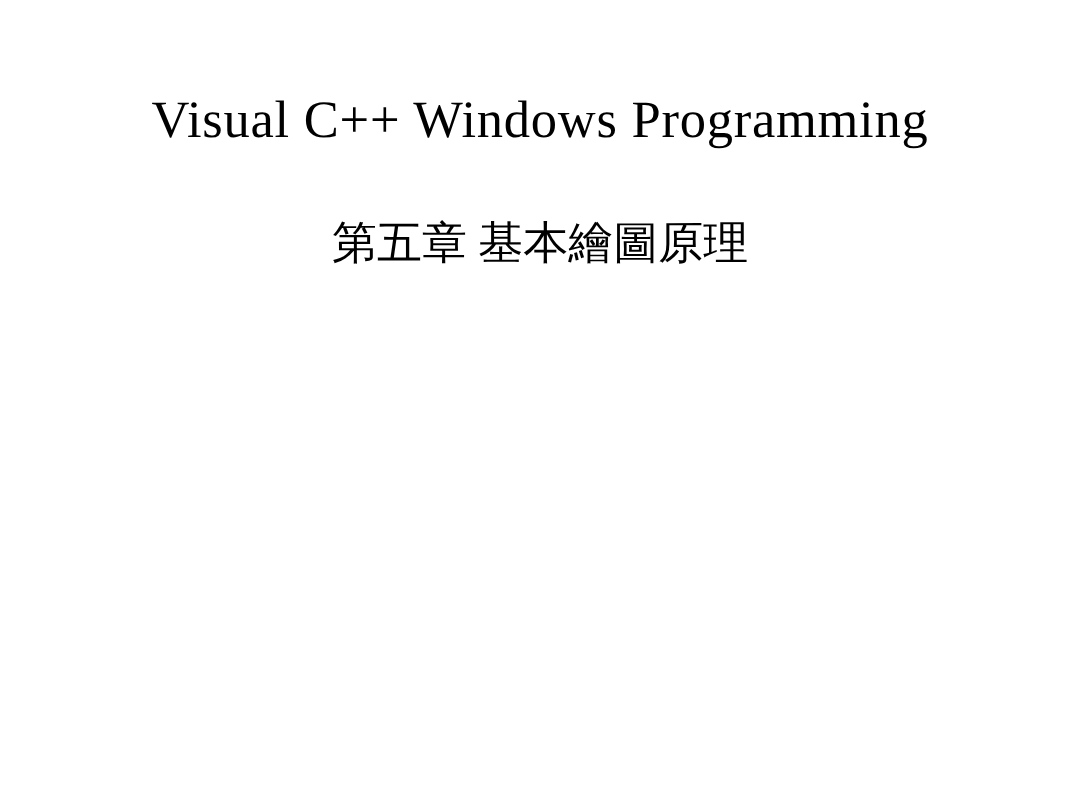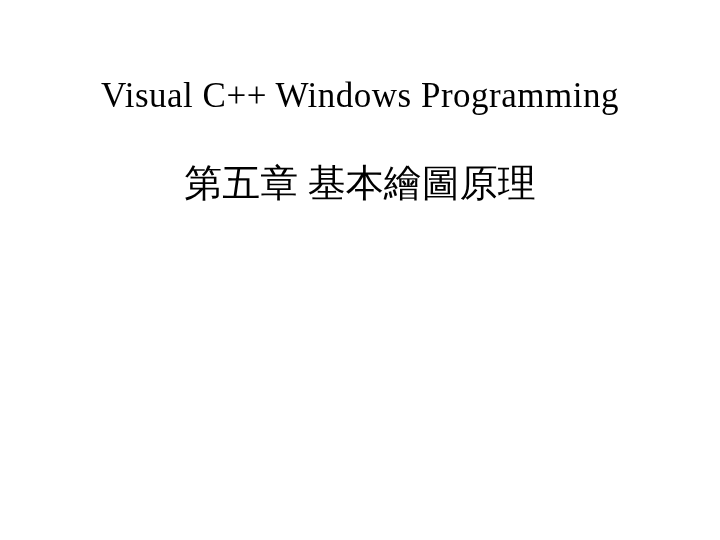--- a/index.html
+++ b/index.html
@@ -10,32 +10,32 @@
     body {
       width: 720px;
       height: 540px;
       background: #ffffff;
       font-family: "Times New Roman", serif;
       overflow: hidden;
     }
     .slide {
       width: 100%;
       height: 100%;
-      padding-top: 76px;
+      padding-top: 60px;
     }
     .title-en {
       text-align: center;
       font-size: 35px;
       font-weight: normal;
       color: #000000;
       letter-spacing: 0.5px;
     }
     .title-zh {
       text-align: center;
-      font-size: 38px;
+      font-size: 30px;
       font-weight: normal;
       color: #000000;
       margin-top: 42px;
       font-family: "PMingLiU", "MingLiU", "SimSun", serif;
     }
   </style>
 </head>
 <body>
 
 <div class="slide">

